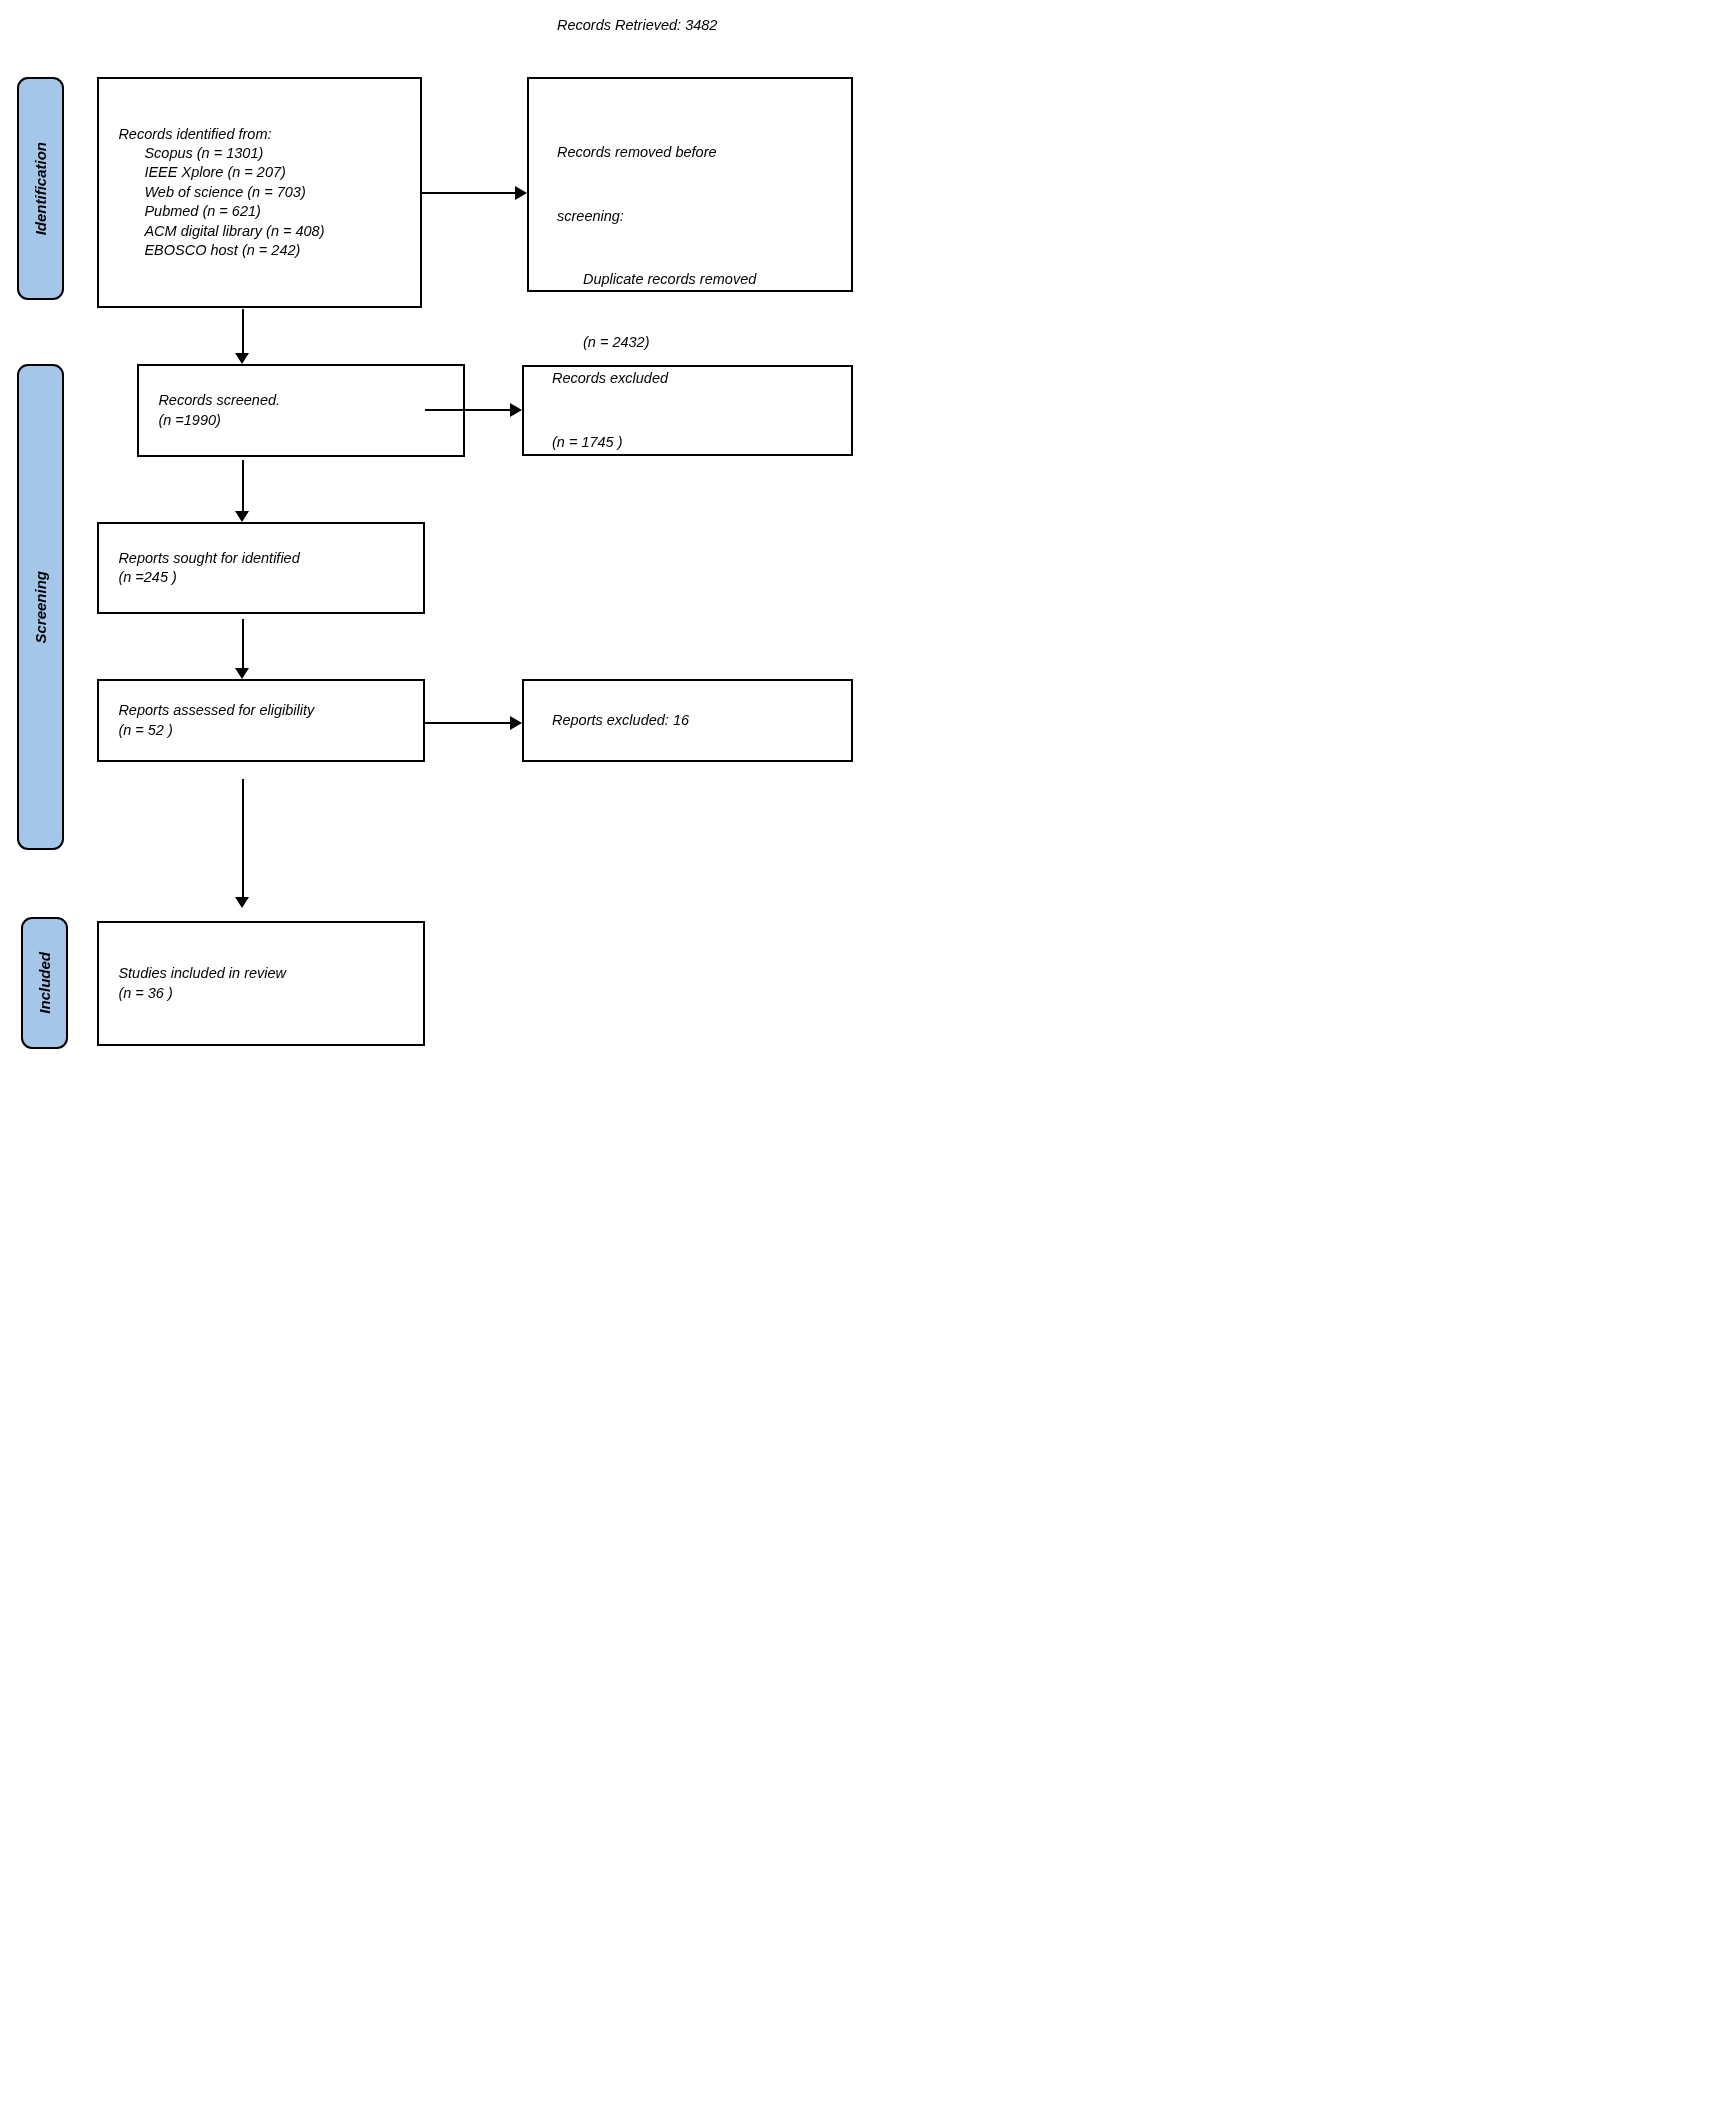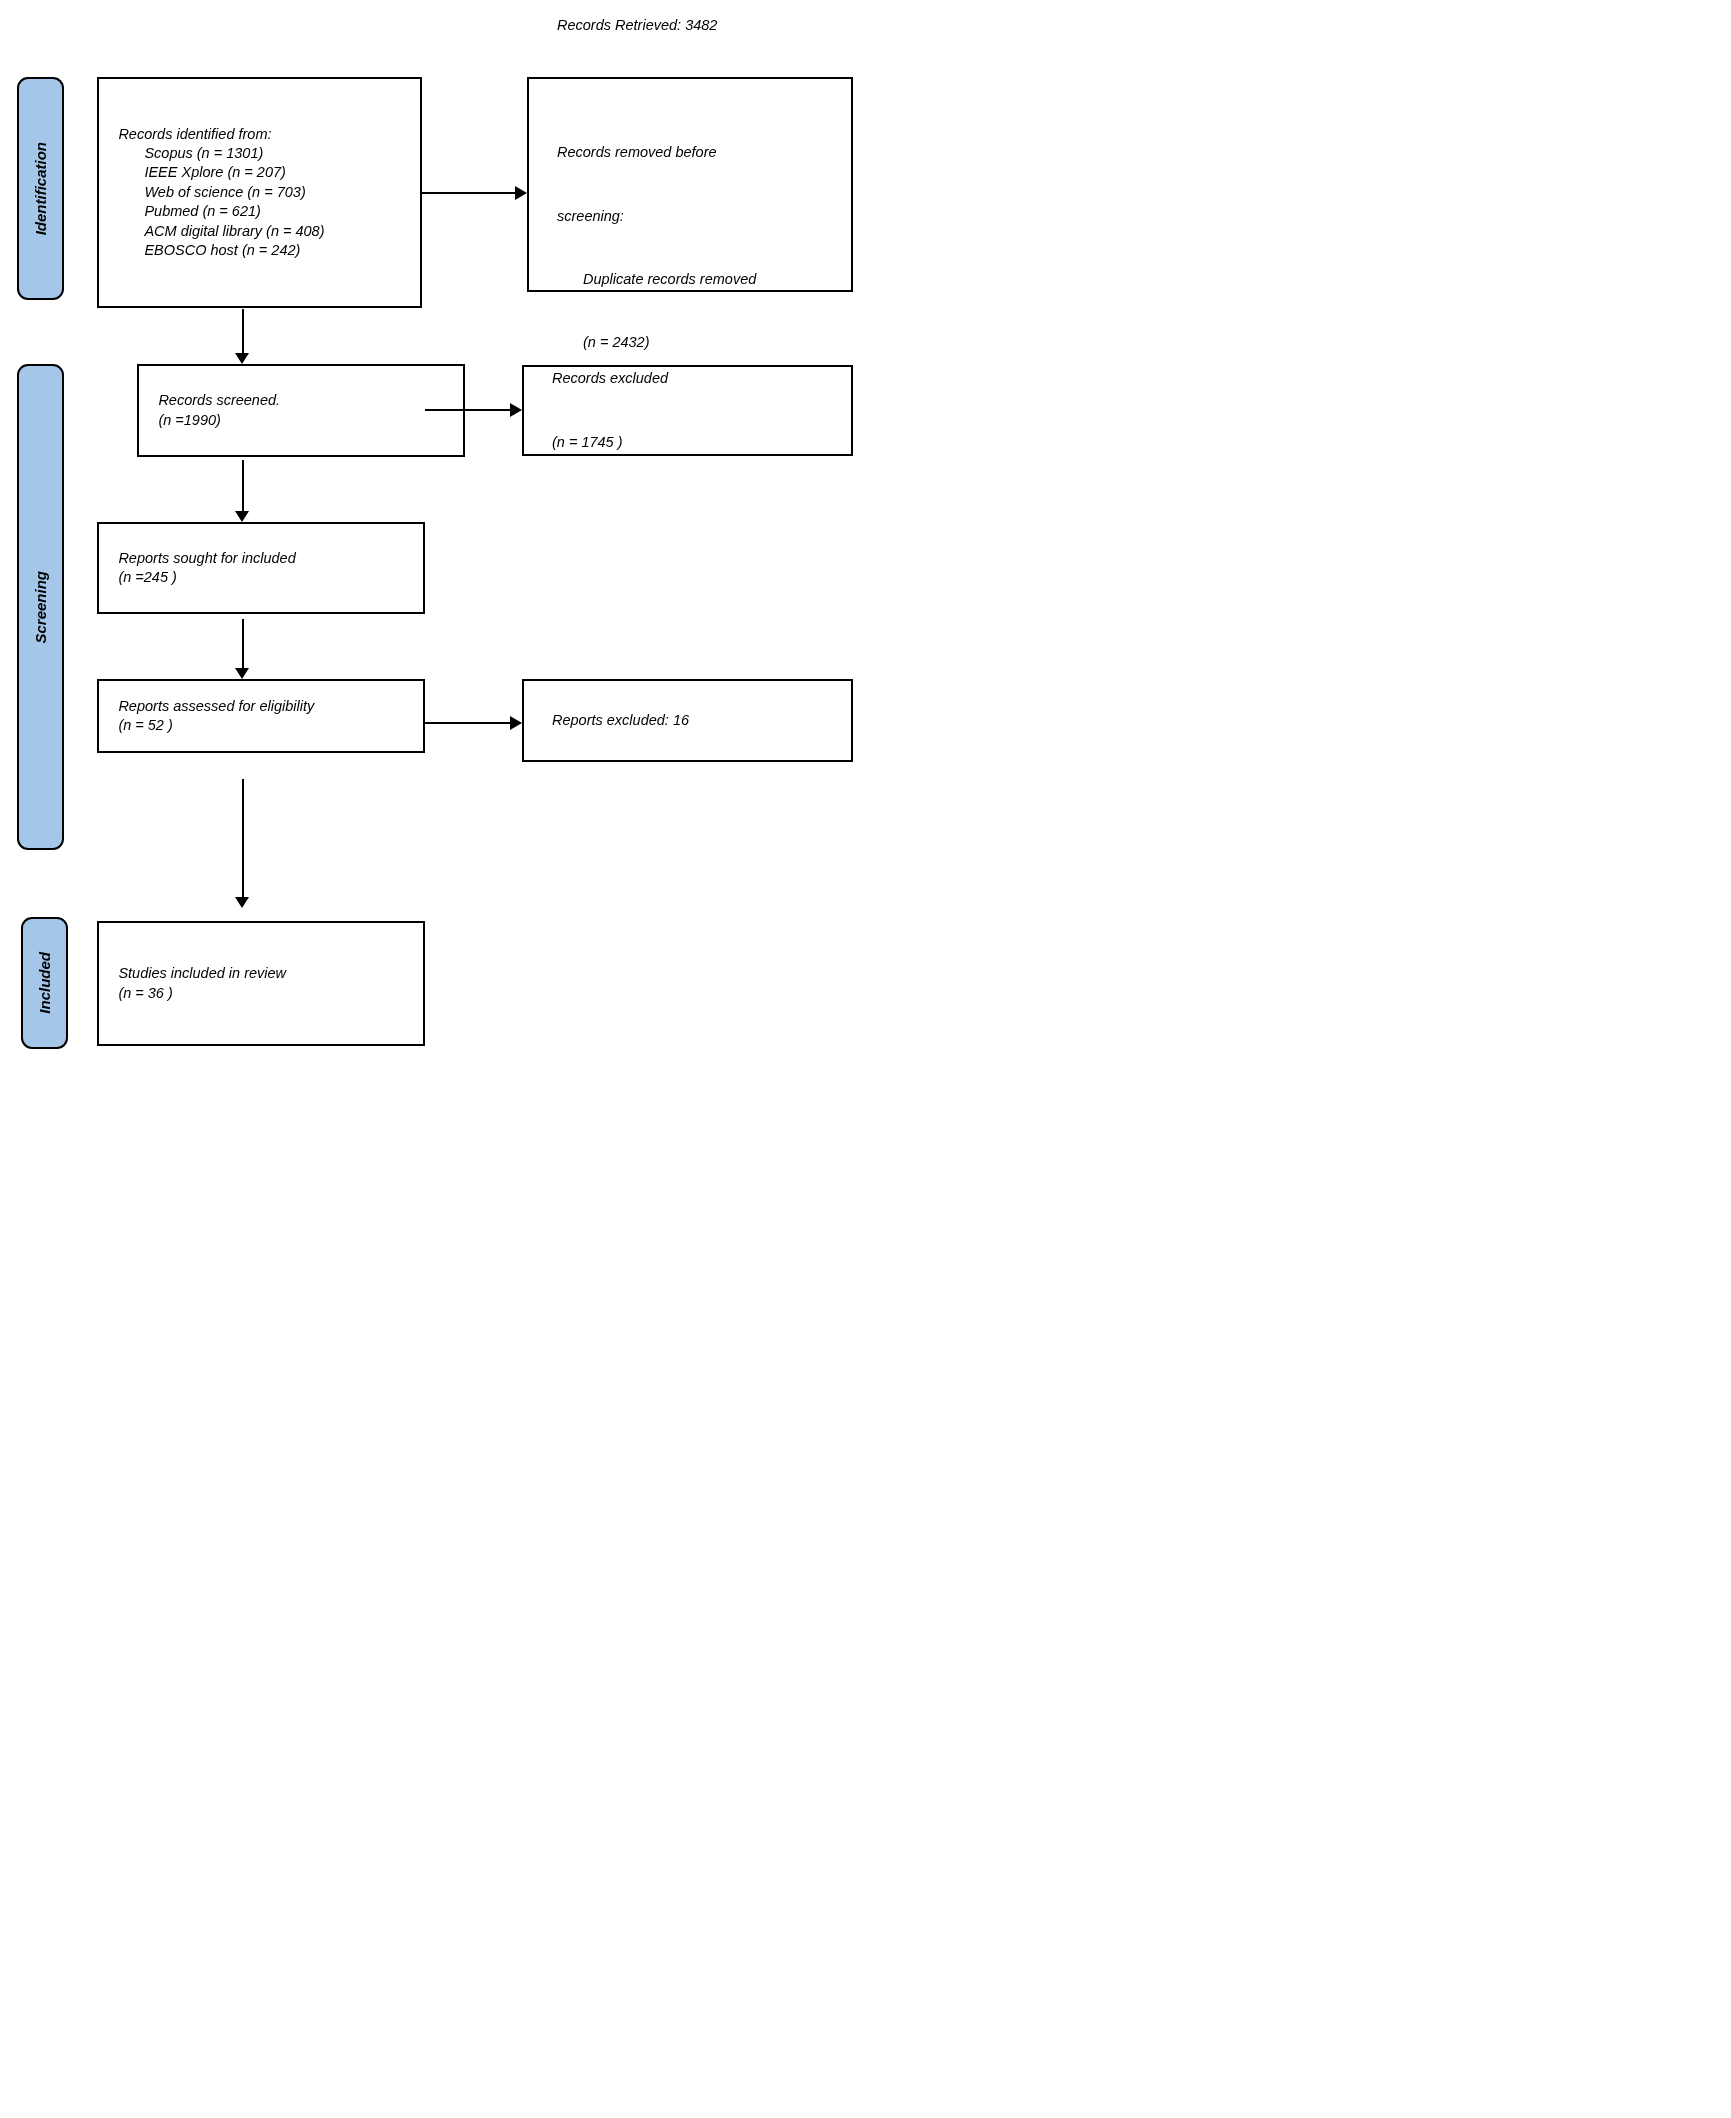--- a/index.html
+++ b/index.html
@@ -60,21 +60,21 @@
   }
   .box .line { min-height: 19.4px; }
   .box .indent { padding-left: 26px; }
   .box-left  { padding-left: 19.4px; padding-right: 7px; }
   .box-right { padding-left: 28px; padding-right: 7px; gap: 44px; }
   .box-records-identified { left: 97px; top: 77px; width: 325px; height: 231px; }
   .box-records-retrieved  { left: 527px; top: 77px; width: 326px; height: 215px; }
   .box-records-screened   { left: 97px; top: 364px; width: 328px; height: 93px; margin-left: 40px; }
   .box-records-excluded   { left: 522px; top: 365px; width: 331px; height: 91px; }
   .box-reports-sought     { left: 97px; top: 522px; width: 328px; height: 92px; }
-  .box-reports-assessed   { left: 97px; top: 679px; width: 328px; height: 74px; }
+  .box-reports-assessed   { left: 97px; top: 679px; width: 328px; height: 83px; }
   .box-reports-excluded   { left: 522px; top: 679px; width: 331px; height: 83px; }
   .box-studies-included   { left: 97px; top: 921px; width: 328px; height: 125px; }
   
   .arrow-right { position: absolute; height: 14px; }
   .arrow-right .shaft {
     position: absolute; left: 0; right: 10.4px; top: 6.2px; height: 1.7px;
     background: var(--ink);
   }
   .arrow-right .head {
     position: absolute; right: 0; top: 0; width: 0; height: 0;
@@ -140,21 +140,21 @@
     <div class="line">Records screened.</div>
     <div class="line">(n =1990)</div>
   </div>
 
   <div class="box box-right box-records-excluded">
     <div class="line">Records excluded</div>
     <div class="line">(n = 1745 )</div>
   </div>
 
   <div class="box box-left box-reports-sought">
-    <div class="line">Reports sought for included</div>
+    <div class="line">Reports sought for identified</div>
     <div class="line">(n =245 )</div>
   </div>
 
   <div class="box box-left box-reports-assessed">
     <div class="line">Reports assessed for eligibility</div>
     <div class="line">(n = 52 )</div>
   </div>
 
   <div class="box box-right box-reports-excluded">
     <div class="line">Reports excluded: 16</div>

